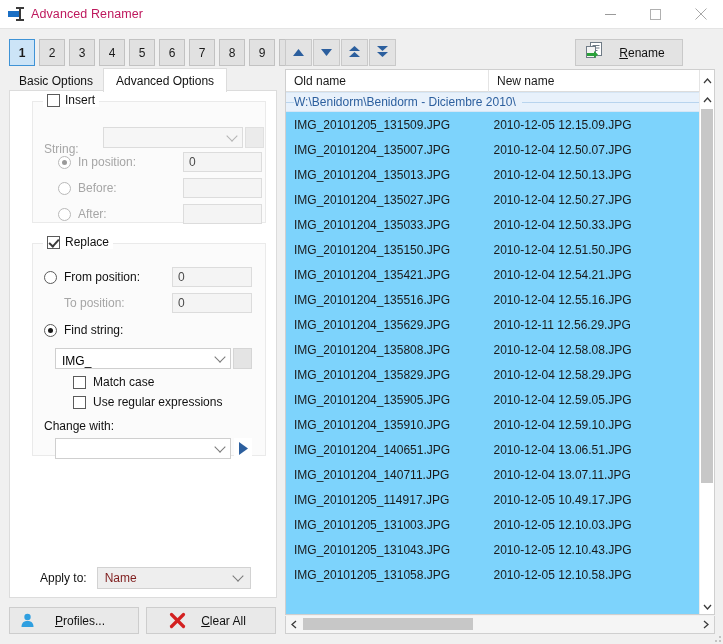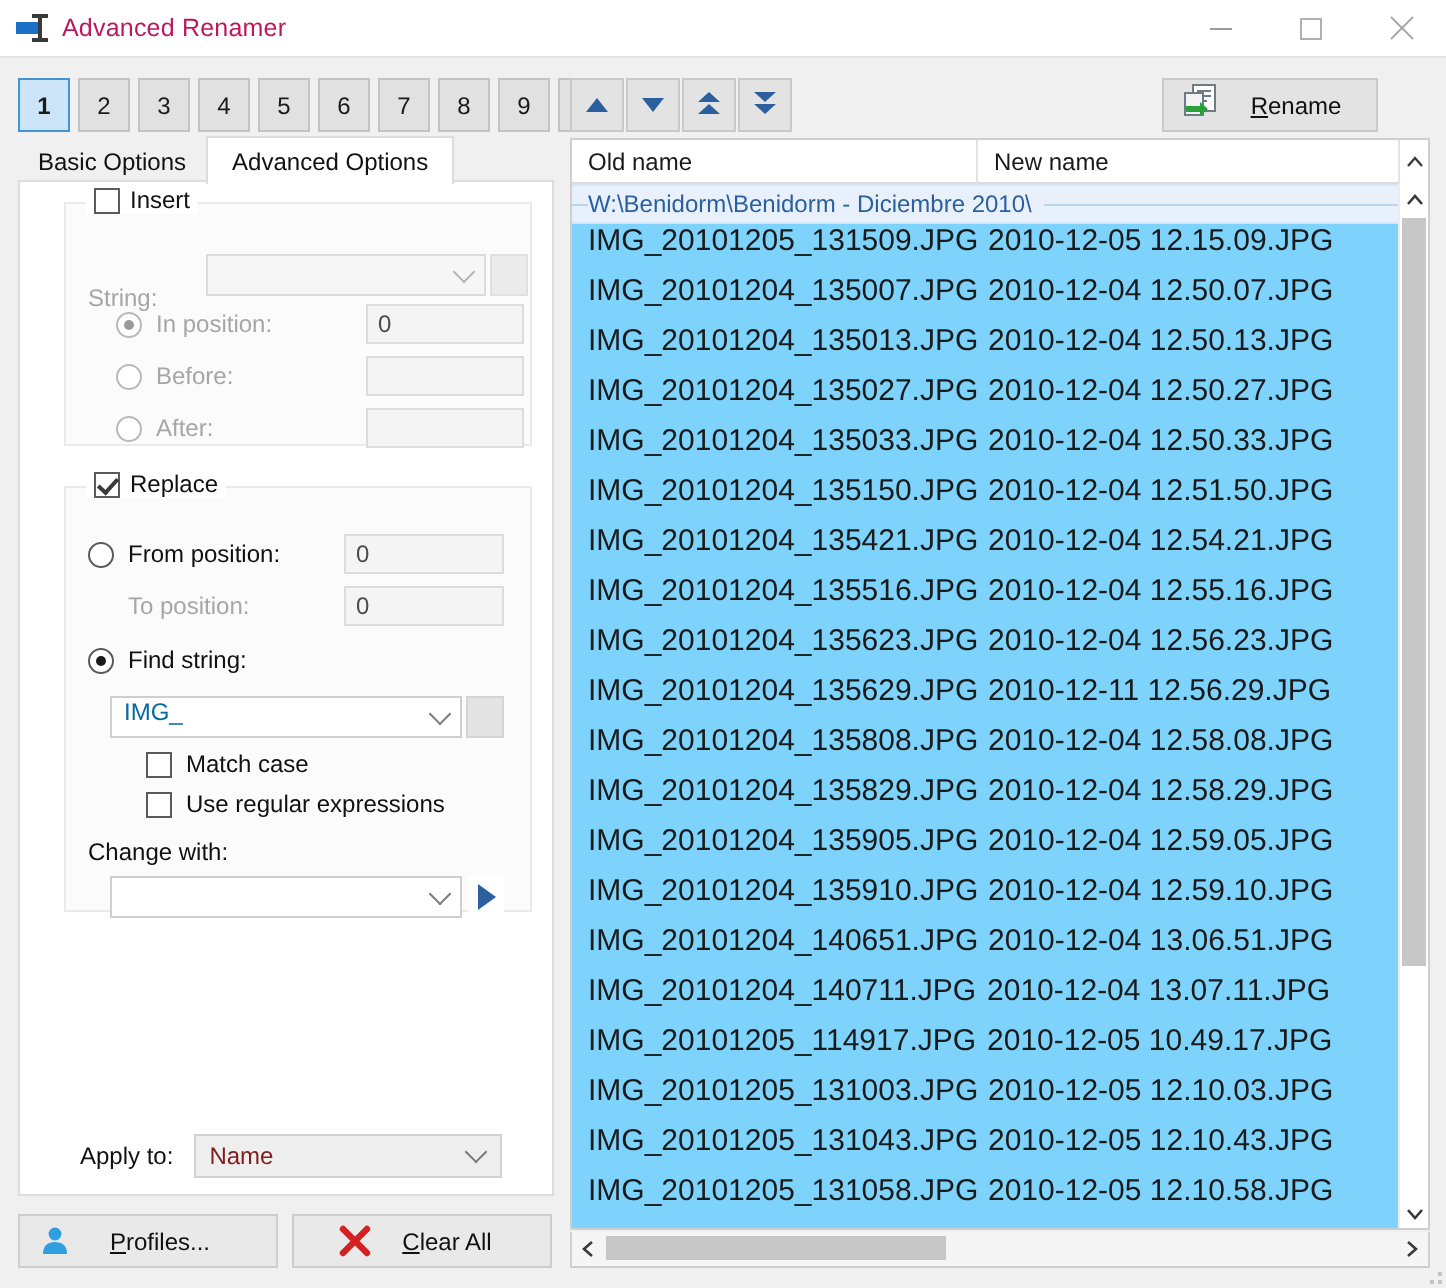--- a/index.html
+++ b/index.html
@@ -95,21 +95,21 @@
 
   .textbox{
     background:#ffffff;border:1px solid #cfcfcf;box-sizing:border-box;
     font-size:12px;color:#1a1a1a;display:flex;align-items:center;padding:0 5px;
   }
   .textbox.dim{background:#f4f4f4;border-color:#dcdcdc;color:#9a9a9a;}
   .textbox.num{color:#4a4a4a;}
 
   .combo{
     position:relative;background:#ffffff;border:1px solid #cfcfcf;box-sizing:border-box;
-    font-size:12px;color:#0369a1;display:flex;align-items:flex-start;padding:0 32px 0 6px;
+    font-size:12px;color:#000000;display:flex;align-items:flex-end;padding:0 32px 0 6px;
   }
   .combo.dim{background:#f6f6f6;border-color:#dcdcdc;}
   .combo .chev{
     position:absolute;right:6px;top:50%;margin-top:-2px;
     width:7px;height:7px;border:solid #7a7a7a;border-width:0 1px 1px 0;
     transform:translateY(-50%) rotate(45deg);
   }
   .combo.dim .chev{border-color:#b4b4b4;}
   .sidebtn{
     background:#e4e4e4;border:1px solid #d5d5d5;box-sizing:border-box;
@@ -121,21 +121,21 @@
     display:flex;align-items:center;justify-content:center;
   }
 
   .applyrow{position:absolute;left:30px;top:476px;display:flex;align-items:center;gap:10px;}
   .applycombo{
     width:154px;height:22px;background:#eeeeee;border:1px solid #d2d2d2;box-sizing:border-box;
     position:relative;display:flex;align-items:center;padding:0 18px 0 7px;font-size:12px;color:#7f1d1d;
   }
 
   
-  .rtoolbar{position:absolute;left:285px;top:39px;width:404px;height:27px;}
+  .rtoolbar{position:absolute;left:285px;top:39px;width:360px;height:27px;padding-left:38px;}
   .tbtn{
     position:absolute;top:0;width:27px;height:27px;background:#e3e3e3;border:1px solid #c9c9c9;
     box-sizing:border-box;display:flex;align-items:center;justify-content:center;
   }
   .renamebtn{
     position:absolute;right:0;top:0;width:108px;height:27px;
     background:#e3e3e3;border:1px solid #c9c9c9;box-sizing:border-box;
     display:flex;align-items:center;gap:8px;padding-left:9px;font-size:12px;color:#111;
   }
   .renamebtn .txt{flex:1;text-align:center;padding-right:10px;}
@@ -164,21 +164,21 @@
   .rows{position:absolute;left:0;top:22px;right:15px;bottom:0;overflow:hidden;}
   .folderrow{
     height:20px;background:#e8f1fb;display:flex;align-items:center;
     padding-left:8px;color:#2c5f9e;font-size:12px;position:relative;
     border-top:1px solid #d6e6f5;border-bottom:1px solid #d6e6f5;box-sizing:border-box;
   }
   .folderrow .line{
     position:absolute;left:0;right:0;top:50%;height:1px;background:#b8d4ee;z-index:0;
   }
   .folderrow .ftxt{position:relative;z-index:1;background:#e8f1fb;padding-right:6px;}
-  .frow{height:25px;display:flex;align-items:flex-start;font-size:15px;color:#1a1a1a;}
+  .frow{height:25px;display:flex;align-items:center;font-size:12px;color:#1a1a1a;}
   .frow .c1{width:203px;padding-left:8px;box-sizing:border-box;}
   .frow .c2{width:211px;padding-left:5px;box-sizing:border-box;}
 
   
   .vsb{
     position:absolute;right:0;top:22px;width:15px;bottom:0;background:#ffffff;
     border-left:1px solid #ececec;box-sizing:border-box;
   }
   .vsb .arrow{height:15px;display:flex;align-items:center;justify-content:center;background:#ffffff;}
   .vsb .arrow.bot{position:absolute;bottom:0;left:0;right:0;}
@@ -448,24 +448,20 @@
         </div>
         <div class="frow">
           <div class="c1">IMG_20101204_135421.JPG</div>
           <div class="c2">2010-12-04 12.54.21.JPG</div>
         </div>
         <div class="frow">
           <div class="c1">IMG_20101204_135516.JPG</div>
           <div class="c2">2010-12-04 12.55.16.JPG</div>
         </div>
         <div class="frow">
-          <div class="c1">IMG_20101204_135623.JPG</div>
-          <div class="c2">2010-12-04 12.56.23.JPG</div>
-        </div>
-        <div class="frow">
           <div class="c1">IMG_20101204_135629.JPG</div>
           <div class="c2">2010-12-11 12.56.29.JPG</div>
         </div>
         <div class="frow">
           <div class="c1">IMG_20101204_135808.JPG</div>
           <div class="c2">2010-12-04 12.58.08.JPG</div>
         </div>
         <div class="frow">
           <div class="c1">IMG_20101204_135829.JPG</div>
           <div class="c2">2010-12-04 12.58.29.JPG</div>

